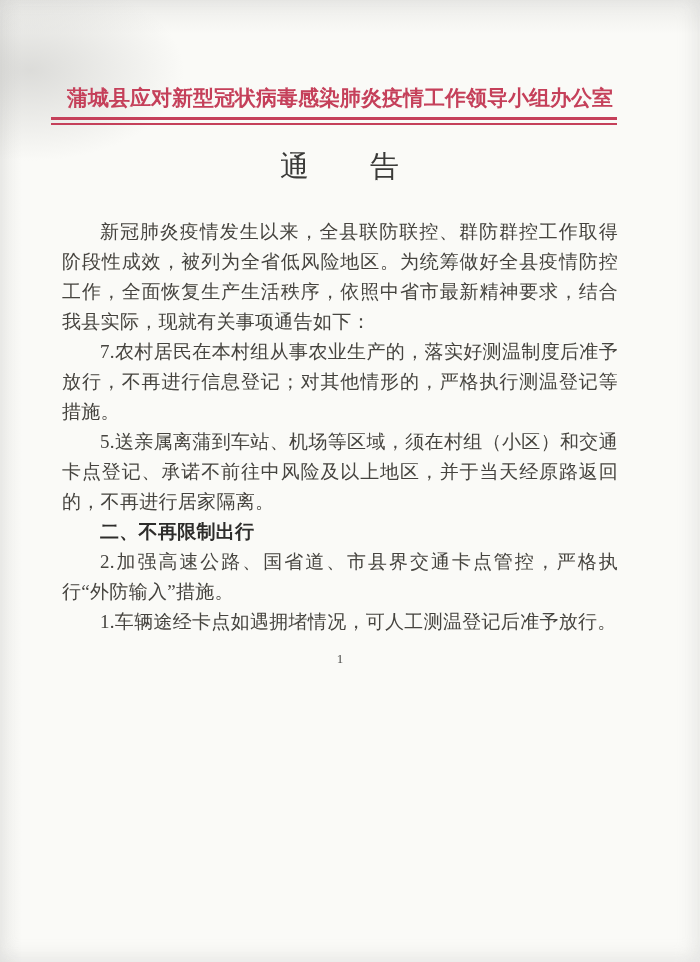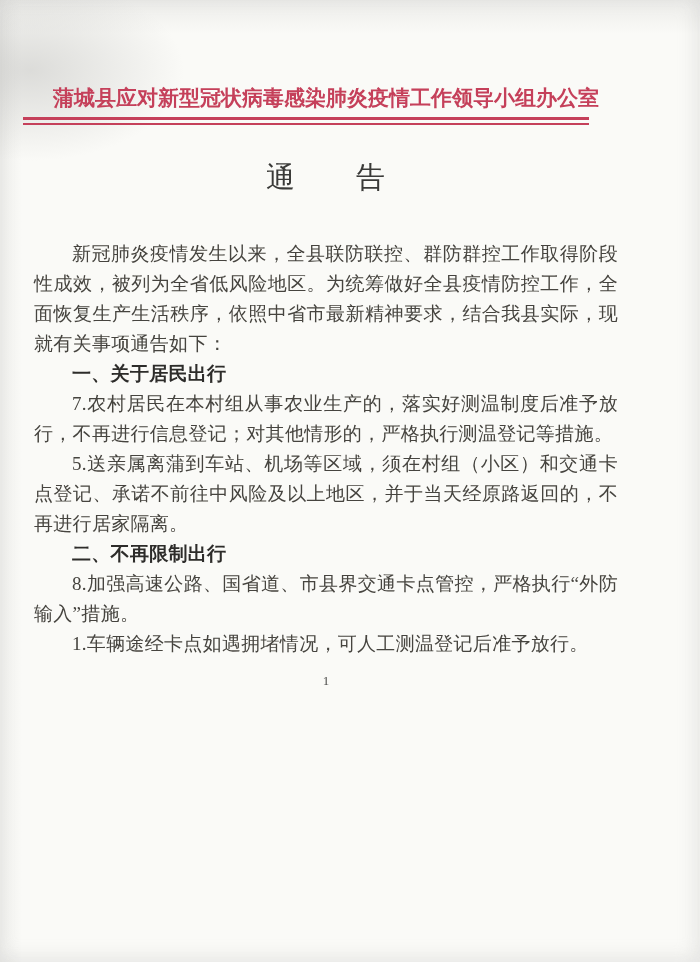--- a/index.html
+++ b/index.html
@@ -21,21 +21,21 @@
     background-color: #fafaf7;
     background-image:
       radial-gradient(220px 130px at 30px 70px, rgba(183,183,181,0.45), rgba(183,183,181,0) 70%),
       linear-gradient(180deg, rgba(210,210,208,0.35) 0px, rgba(210,210,208,0) 34px),
       linear-gradient(90deg, rgba(210,210,208,0.30) 0px, rgba(210,210,208,0) 22px);
     box-shadow:
       inset -8px 0 16px rgba(190,190,188,0.18),
       inset 0 -8px 16px rgba(190,190,188,0.15);
   }
   .content {
-    padding: 84px 82px 0 34px;
+    padding: 84px 82px 0 62px;
   }
   
   .issuer {
     text-align: center;
     font-size: 21px;
     font-weight: bold;
     line-height: 28px;
     color: #c5405a;
     letter-spacing: 0px;
     white-space: nowrap;
@@ -43,28 +43,28 @@
   
   .rule {
     width: 566px;
     height: 3px;              
     margin: 5px 0 0 -11px;    
     border-top: 3px solid #c5405a;
     border-bottom: 2px solid #c5405a;
   }
   .notice-title {
     text-align: center;
-    margin-top: 33px;
+    margin-top: 22px;
     font-size: 29px;
     line-height: 38px;
     color: #3a3a38;
     letter-spacing: 1px;
   }
   .body-text {
-    margin-top: 43px;
+    margin-top: 32px;
   }
   .body-text p {
     margin: 0;
     font-size: 19px;
     line-height: 30px;
     letter-spacing: 0.3px;
     text-align: justify;
     text-indent: 2em;
     color: #46443f;
   }
@@ -89,30 +89,29 @@
 
     <div class="issuer">蒲城县应对新型冠状病毒感染肺炎疫情工作领导小组办公室</div>
 
     <div class="rule"></div>
 
     <div class="notice-title">通　　告</div>
 
     <div class="body-text">
       <p>新冠肺炎疫情发生以来，全县联防联控、群防群控工作取得阶段性成效，被列为全省低风险地区。为统筹做好全县疫情防控工作，全面恢复生产生活秩序，依照中省市最新精神要求，结合我县实际，现就有关事项通告如下：</p>
 
-      <p class="section-heading">一、关于居民出行</p>
 
 
       <p>7.农村居民在本村组从事农业生产的，落实好测温制度后准予放行，不再进行信息登记；对其他情形的，严格执行测温登记等措施。</p>
 
       <p>5.送亲属离蒲到车站、机场等区域，须在村组（小区）和交通卡点登记、承诺不前往中风险及以上地区，并于当天经原路返回的，不再进行居家隔离。</p>
 
       <p class="section-heading">二、不再限制出行</p>
 
-      <p>8.加强高速公路、国省道、市县界交通卡点管控，严格执行“外防输入”措施。</p>
+      <p>2.加强高速公路、国省道、市县界交通卡点管控，严格执行“外防输入”措施。</p>
 
 
       <p>1.车辆途经卡点如遇拥堵情况，可人工测温登记后准予放行。</p>
     </div>
 
     <div class="page-number">1</div>
 
   </div>
 </div>
 

